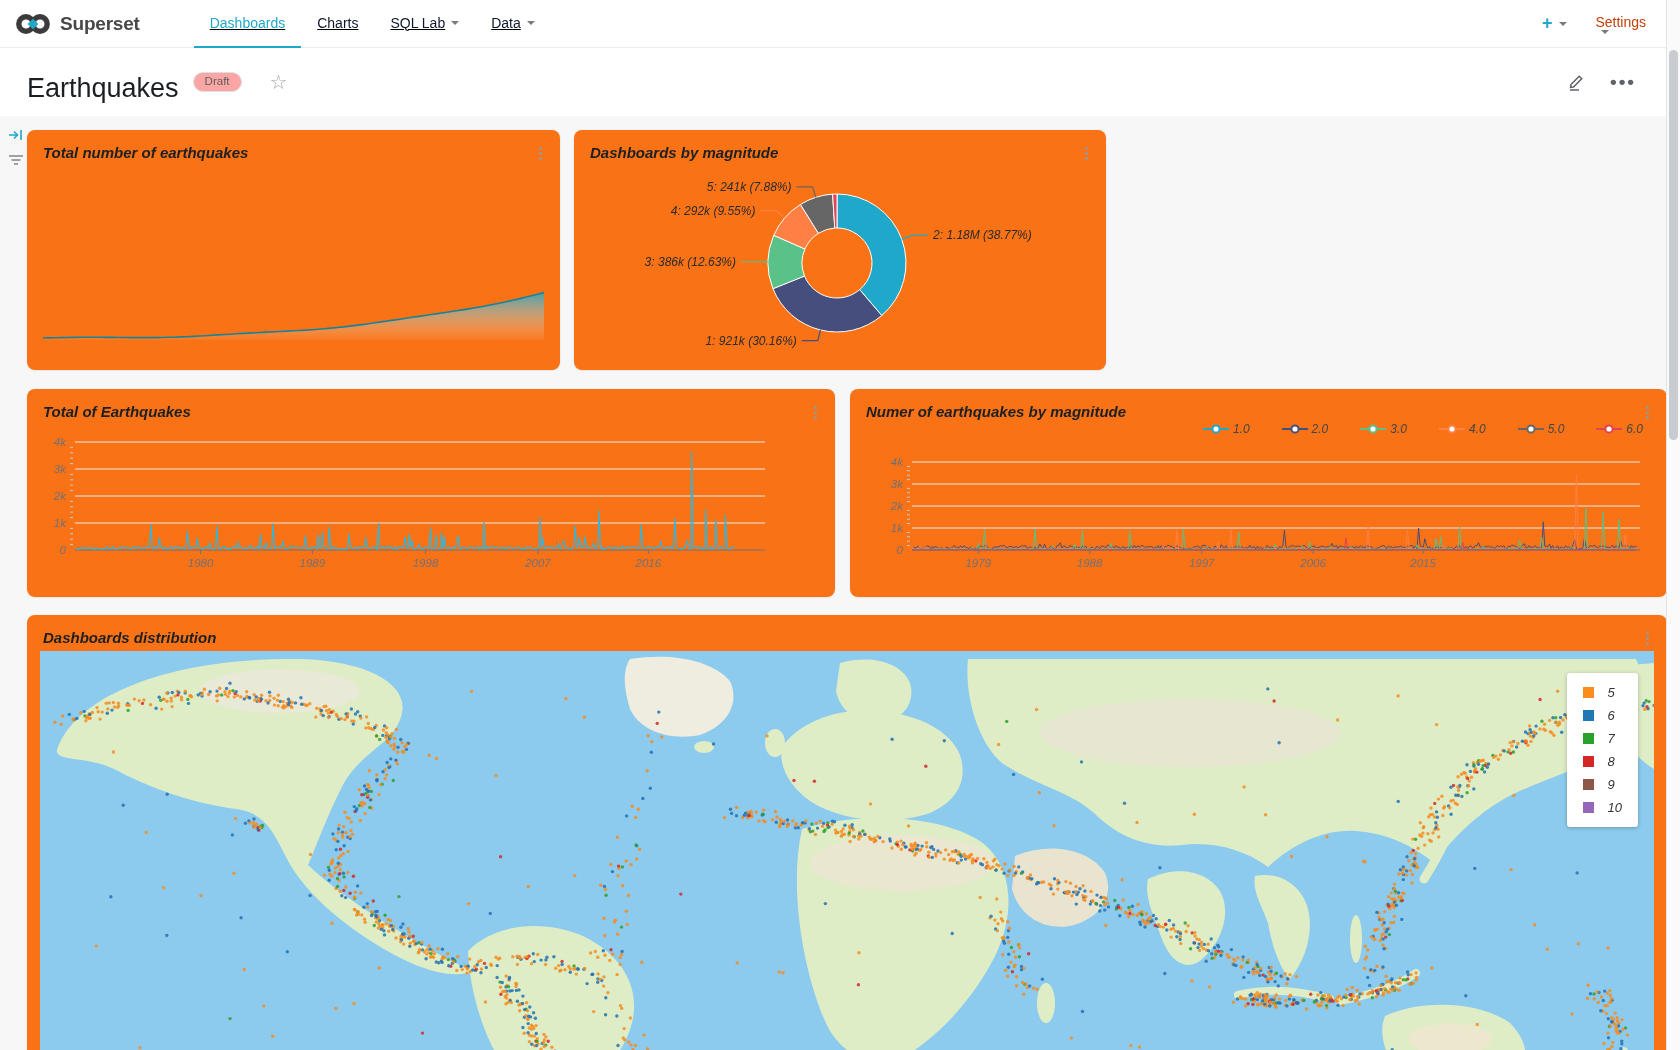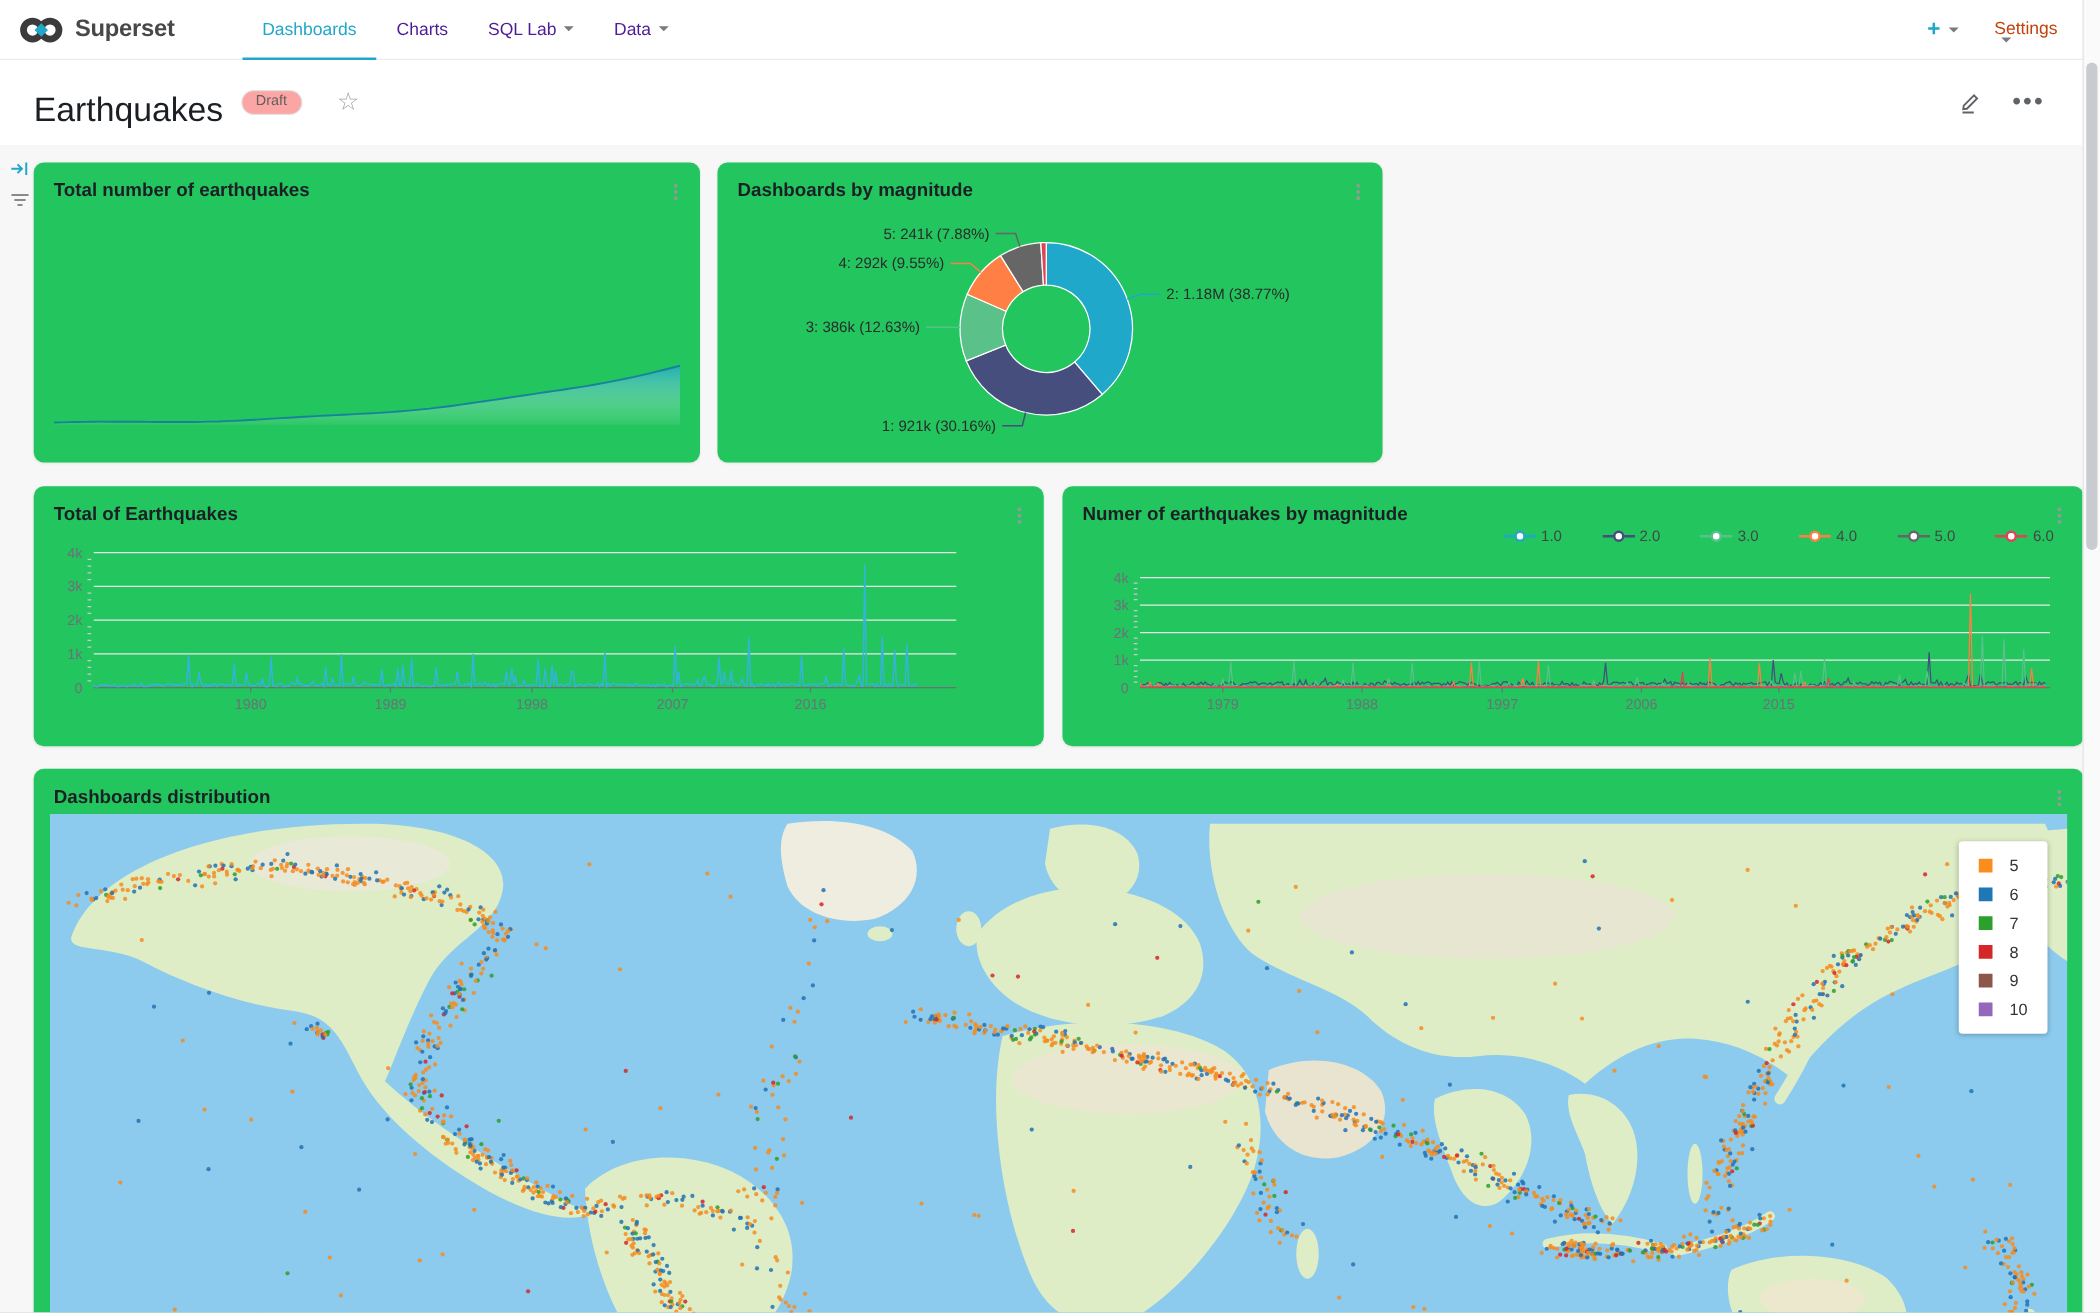--- a/index.html
+++ b/index.html
@@ -4,44 +4,44 @@
 <style>
   html,body{margin:0;padding:0;background:#D9D9D9;}
   *{box-sizing:border-box;}
   #stage{position:relative;width:1680px;height:1050px;overflow:hidden;background:#F7F7F7;
          font-family:"Liberation Sans",sans-serif;-webkit-font-smoothing:antialiased;}
   
   .navbar{position:absolute;top:0;left:0;right:0;height:48px;background:#fff;border-bottom:1px solid #ECECEC;
           display:flex;align-items:center;z-index:6;}
   .brand{display:flex;align-items:center;gap:9px;margin-left:15px;}
   .brand-text{font-size:19px;font-weight:700;color:#484848;letter-spacing:-.2px;}
-  .nav-menu{display:flex;height:48px;margin-left:54px;}
-  .nav-item{display:flex;align-items:center;padding:0 16px;font-size:14px;color:#4c1d95;cursor:pointer;
+  .nav-menu{display:flex;height:48px;margin-left:54px;text-decoration:underline;}
+  .nav-item{display:flex;align-items:center;padding:0 16px;font-size:14px;color:#0f172a;cursor:pointer;
             border-bottom:2px solid transparent;}
   .nav-item.active{color:#20A7C9;border-bottom-color:#20A7C9;}
   .caret{width:0;height:0;border-left:4px solid transparent;border-right:4px solid transparent;
          border-top:4px solid #7a7a7a;margin-left:6px;display:inline-block;}
   .nav-right{margin-left:auto;display:flex;align-items:center;gap:10px;margin-right:34px;}
   .plus{color:#20A7C9;font-size:18px;font-weight:700;display:flex;align-items:center;cursor:pointer;}
   .settings{font-size:14px;color:#c2410c;display:flex;align-items:flex-start;cursor:pointer;flex-direction:column;}
   
   .page-header{position:absolute;top:48px;left:0;right:0;height:68px;background:#fff;display:flex;
                align-items:center;padding-left:27px;z-index:5;}
   .page-title{font-size:27px;font-weight:500;color:#1B1F23;margin-top:12px;}
   .badge{margin-left:14px;font-size:11.5px;color:#5f5f5f;background:#fca5a5;border:1px solid #E0E0E0;
          border-radius:11px;padding:3px 11px;line-height:1;}
   .star{margin-left:28px;color:#A6A6A6;font-size:20px;cursor:pointer;line-height:1;}
   .header-actions{position:absolute;right:44px;display:flex;align-items:center;gap:24px;}
   .dots-h{color:#5f6368;font-size:19px;font-weight:700;letter-spacing:2px;cursor:pointer;line-height:.4;}
   
   .gutter{position:absolute;left:4px;top:128px;width:24px;display:flex;flex-direction:column;gap:12px;
           align-items:center;z-index:4;}
   
-  .card{position:absolute;background:#22c55e;border-radius:8px;
-        box-shadow:0 1px 2px rgba(0,0,0,.05),0 0 0 1px rgba(0,0,0,.02);}
+  .card{position:absolute;background:#f97316;border-radius:8px;
+        box-shadow:0 1px 2px rgba(0,0,0,.05),0 0 0 1px rgba(0,0,0,.02);font-style:italic;}
   .card-title{position:absolute;top:14px;left:16px;font-size:15px;font-weight:700;color:#1C2025;}
   .kebab{position:absolute;top:13px;right:12px;width:16px;height:20px;cursor:pointer;padding-top:2px;}
   .kebab i{display:block;width:3px;height:3px;border-radius:50%;background:#989898;margin:2px auto;}
   .big-number{position:absolute;left:18px;top:52px;font-size:63px;color:#363B40;letter-spacing:-1px;}
   .spark{position:absolute;left:16px;bottom:30px;}
   .chart-svg{position:absolute;left:0;top:0;}
   .ts-legend{position:absolute;top:33px;right:24px;display:flex;gap:32px;align-items:center;z-index:2;}
   .ts-legend .item{display:flex;align-items:center;gap:4px;font-size:12px;color:#454545;cursor:pointer;}
   
   .map-wrap{position:absolute;left:13px;right:13px;top:36px;bottom:0;overflow:hidden;border-radius:0 0 8px 8px;}

